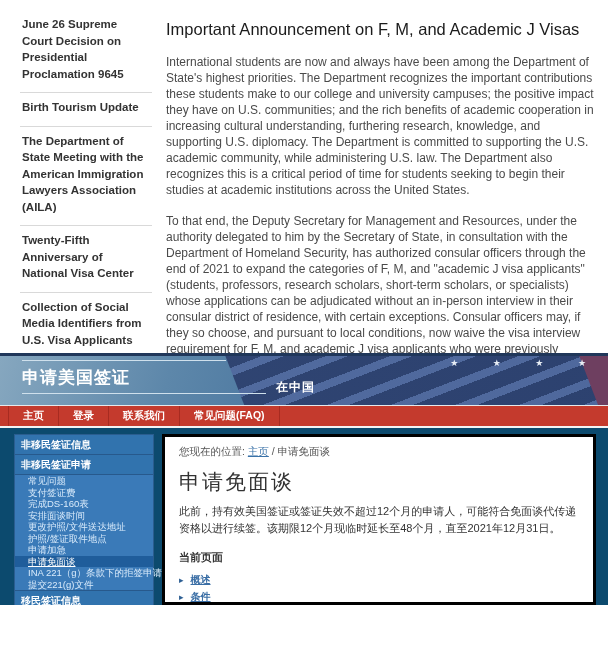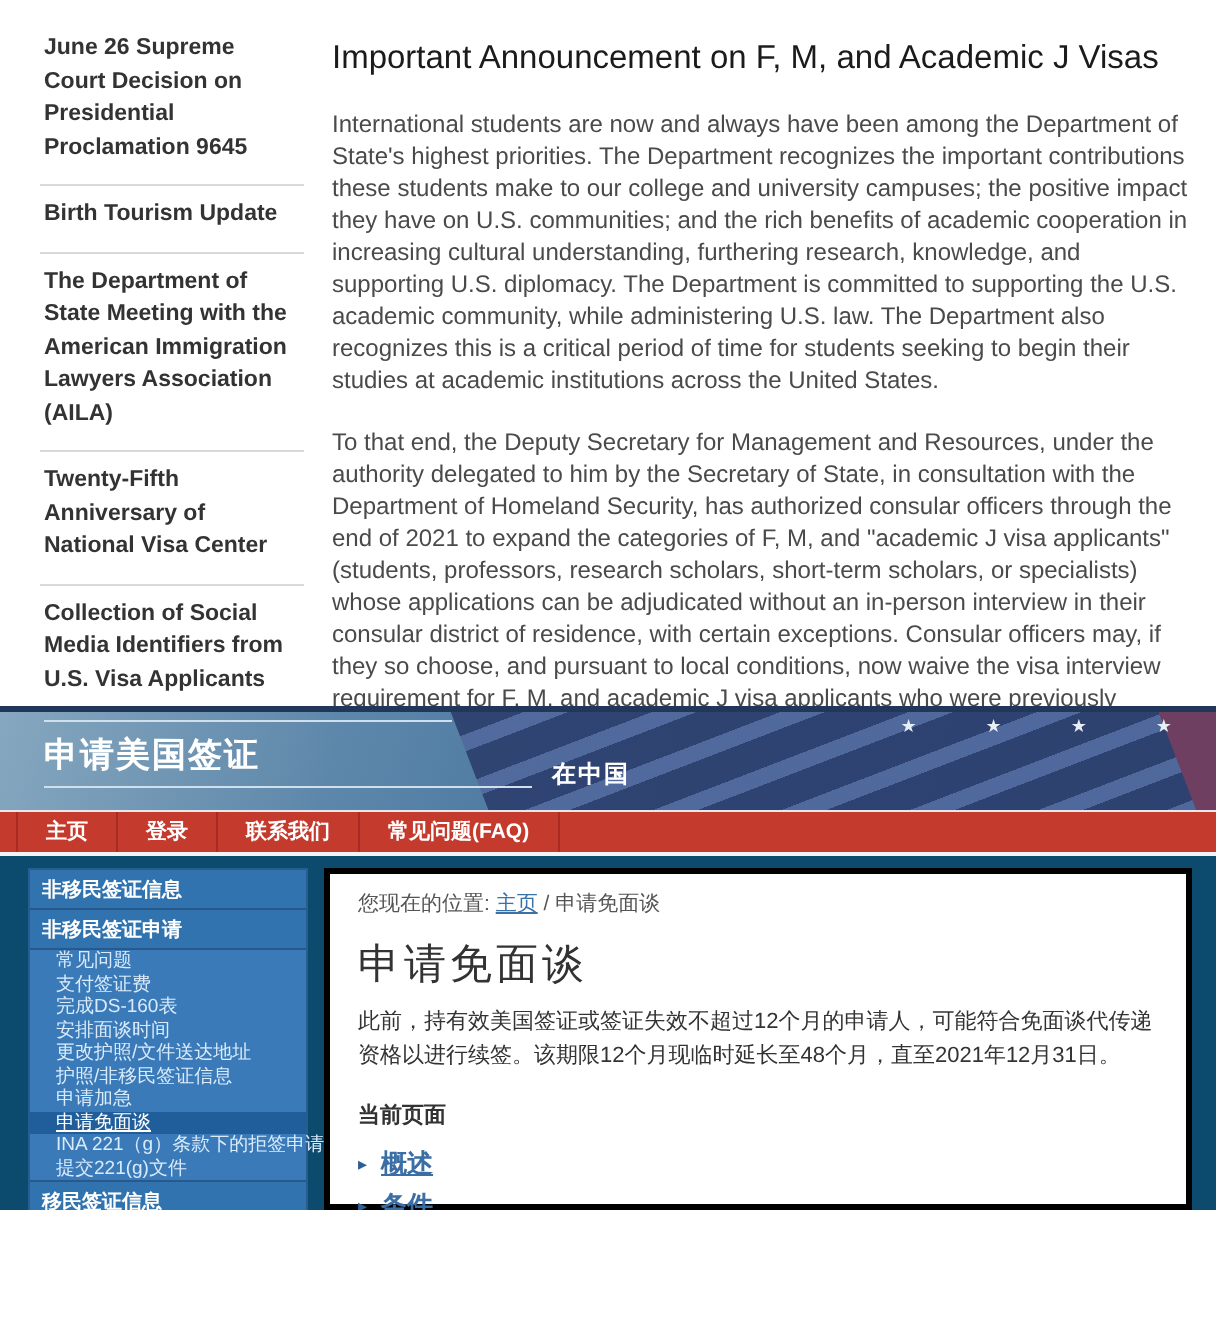--- a/index.html
+++ b/index.html
@@ -71,21 +71,21 @@
   .visa-main { flex:1; background:#fff; border:3px solid #000000; padding:8px 14px; }
   .crumb { font-size:10.5px; color:#555; }
   .crumb-link { color:#3a72a8; text-decoration:underline; cursor:pointer; }
   .visa-title { font-family:"DejaVu Serif", serif; font-size:21px; font-weight:400;
     color:#333; margin:9px 0 7px; letter-spacing:2px; }
   .visa-p { font-size:11px; font-weight:400; color:#333; line-height:17px; margin:0; }
   .current-label { font-size:11px; font-weight:700; color:#333; margin-top:13px; }
   .link-list { margin-top:8px; }
   .link-row { display:flex; align-items:center; margin-top:3px; }
   .tri-icon { color:#2d5f93; font-size:9px; margin-right:7px; }
-  .vlink { color:#3a6ea5; font-size:13px; font-weight:700;
+  .vlink { color:#3a6ea5; font-size:10px; font-weight:700;
     text-decoration:underline; cursor:pointer; }
 </style>
 </head>
 <body>
 
 <section class="ann">
   <aside class="ann-sidebar">
     <div class="ann-item">June 26 Supreme Court Decision on Presidential Proclamation 9645</div>
     <div class="ann-item">Birth Tourism Update</div>
     <div class="ann-item">The Department of State Meeting with the American Immigration Lawyers Association (AILA)</div>
@@ -124,21 +124,21 @@
   <div class="visa-body">
 
     <aside class="visa-sidebar">
       <div class="vs-header">非移民签证信息</div>
       <div class="vs-header">非移民签证申请</div>
       <div class="vs-item">常见问题</div>
       <div class="vs-item">支付签证费</div>
       <div class="vs-item">完成DS-160表</div>
       <div class="vs-item">安排面谈时间</div>
       <div class="vs-item">更改护照/文件送达地址</div>
-      <div class="vs-item">护照/非移民签证信息</div>
+      <div class="vs-item">护照/签证取件地点</div>
       <div class="vs-item">申请加急</div>
       <div class="vs-item selected">申请免面谈</div>
       <div class="vs-item">INA 221（g）条款下的拒签申请</div>
       <div class="vs-item">提交221(g)文件</div>
       <div class="vs-header bordered-top">移民签证信息</div>
     </aside>
 
     <main class="visa-main">
       <div class="crumb">
         <span>您现在的位置:</span>

